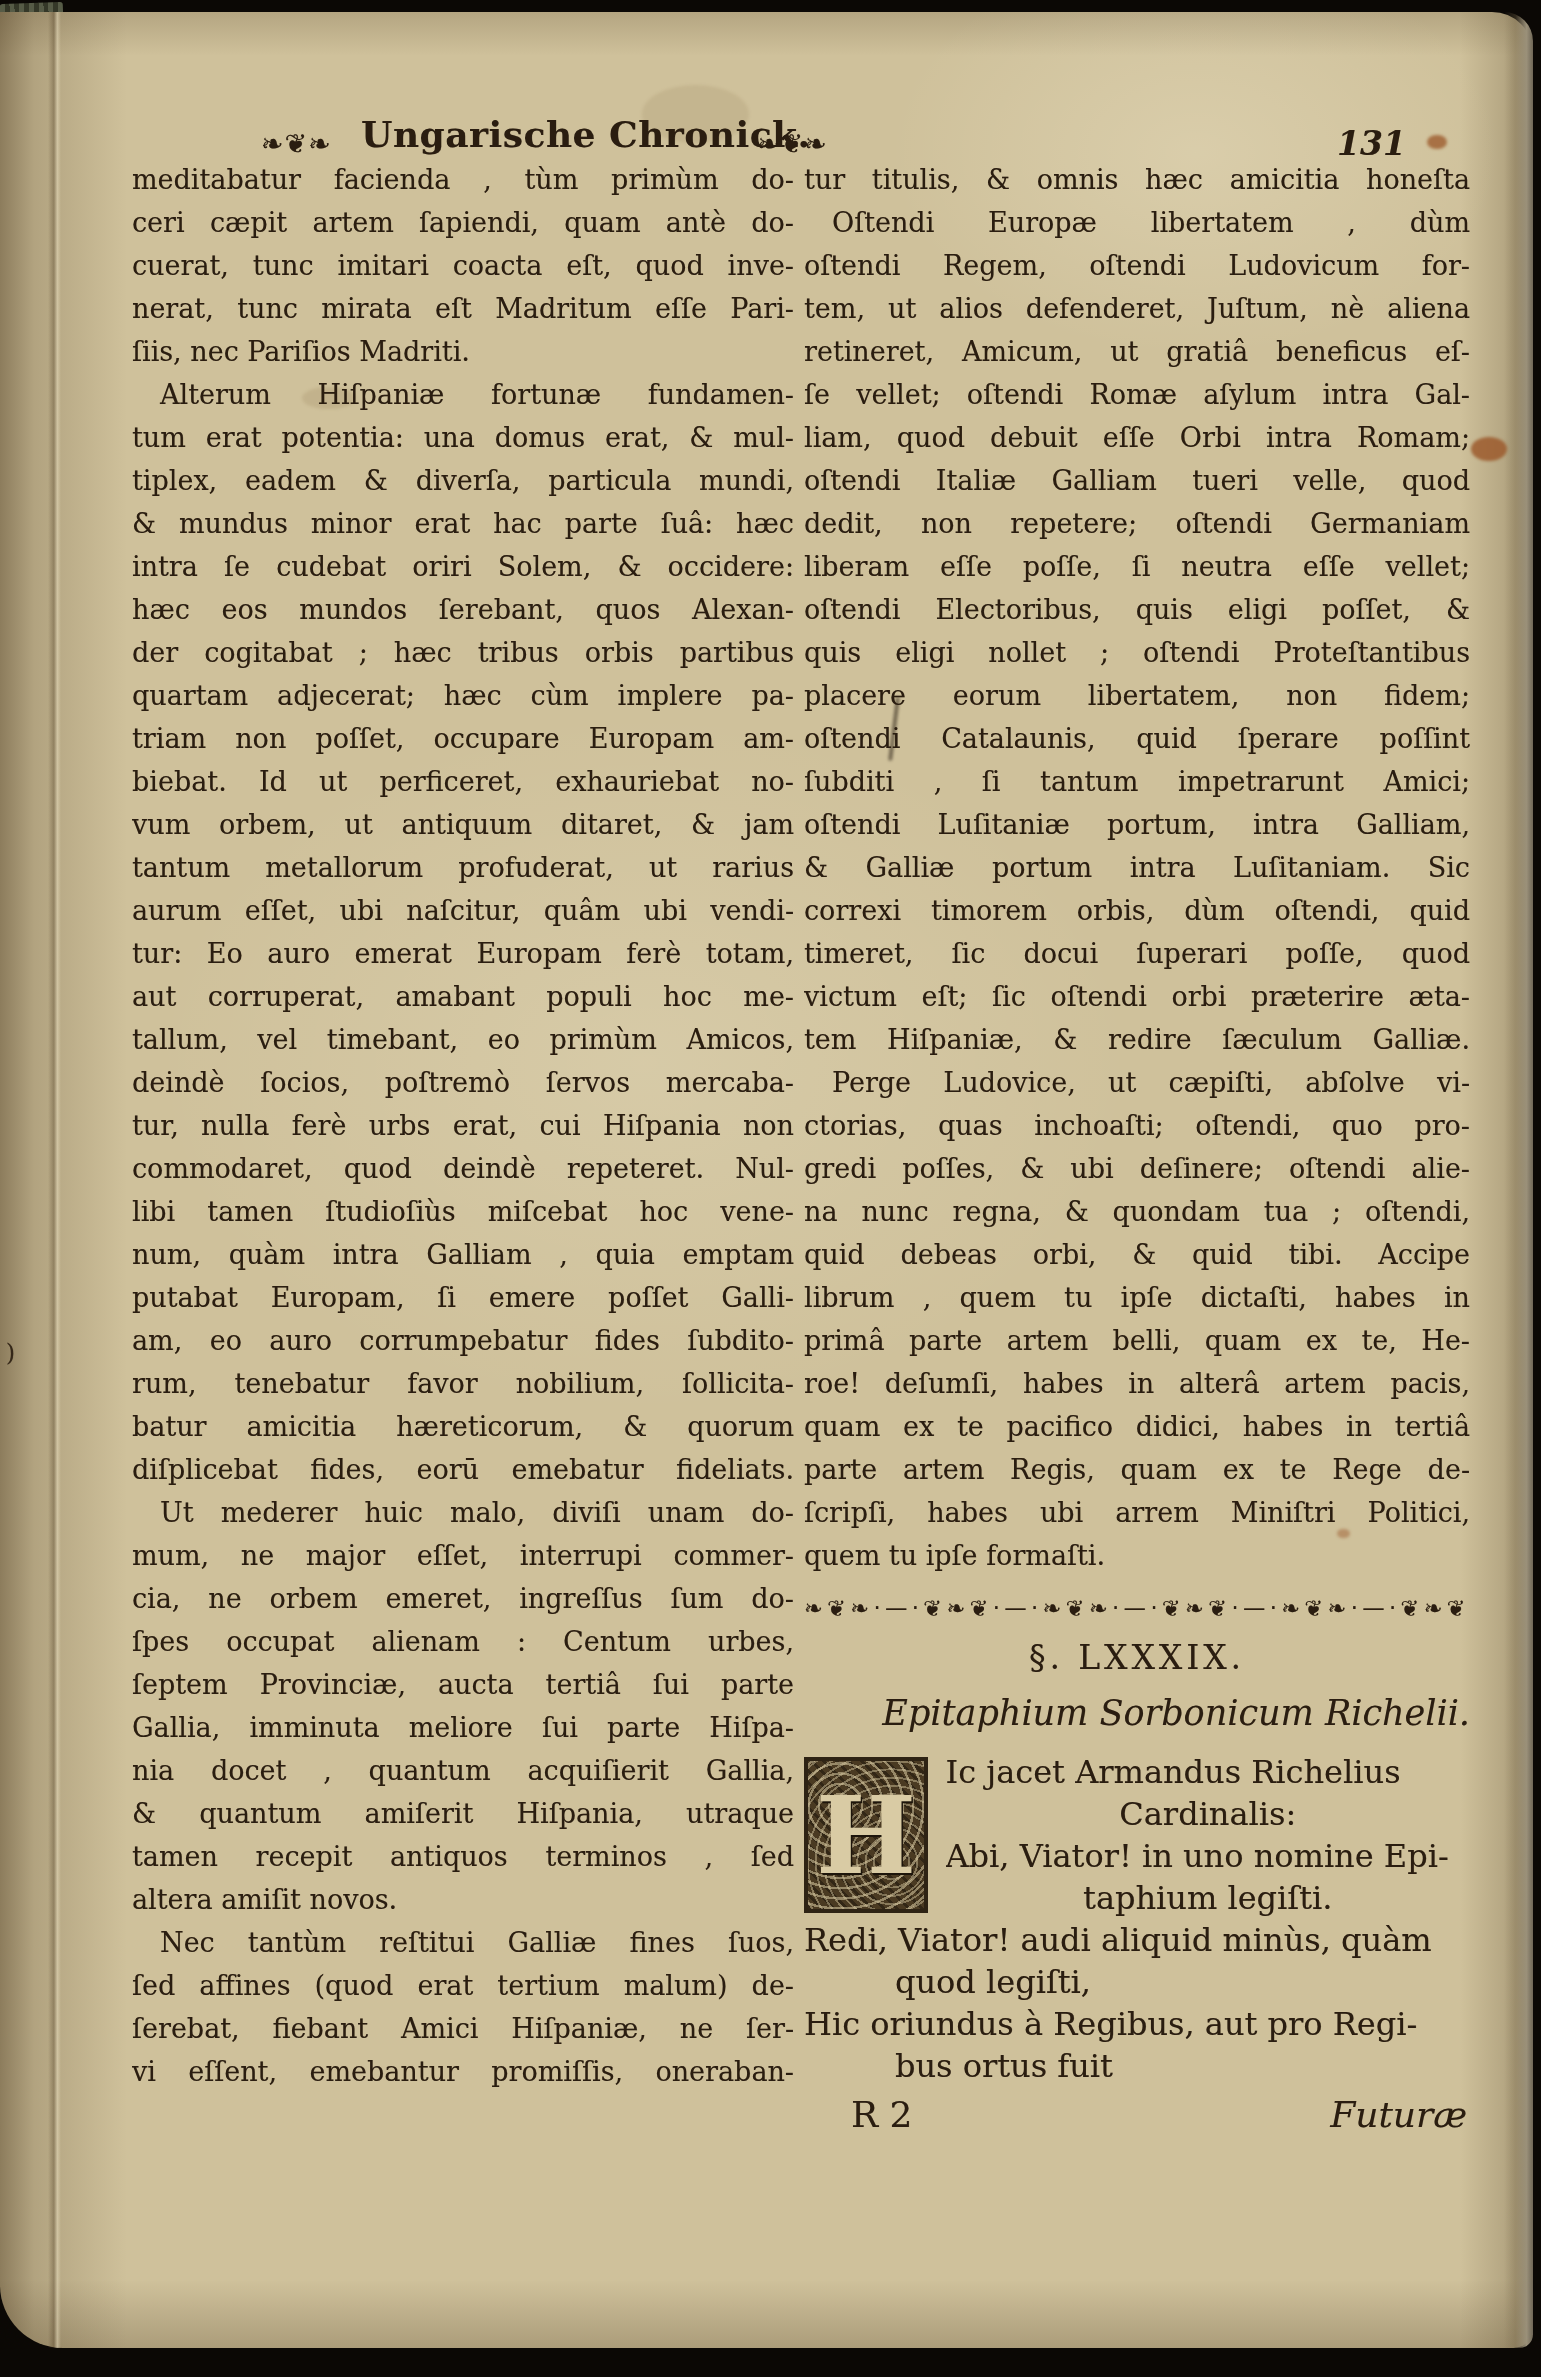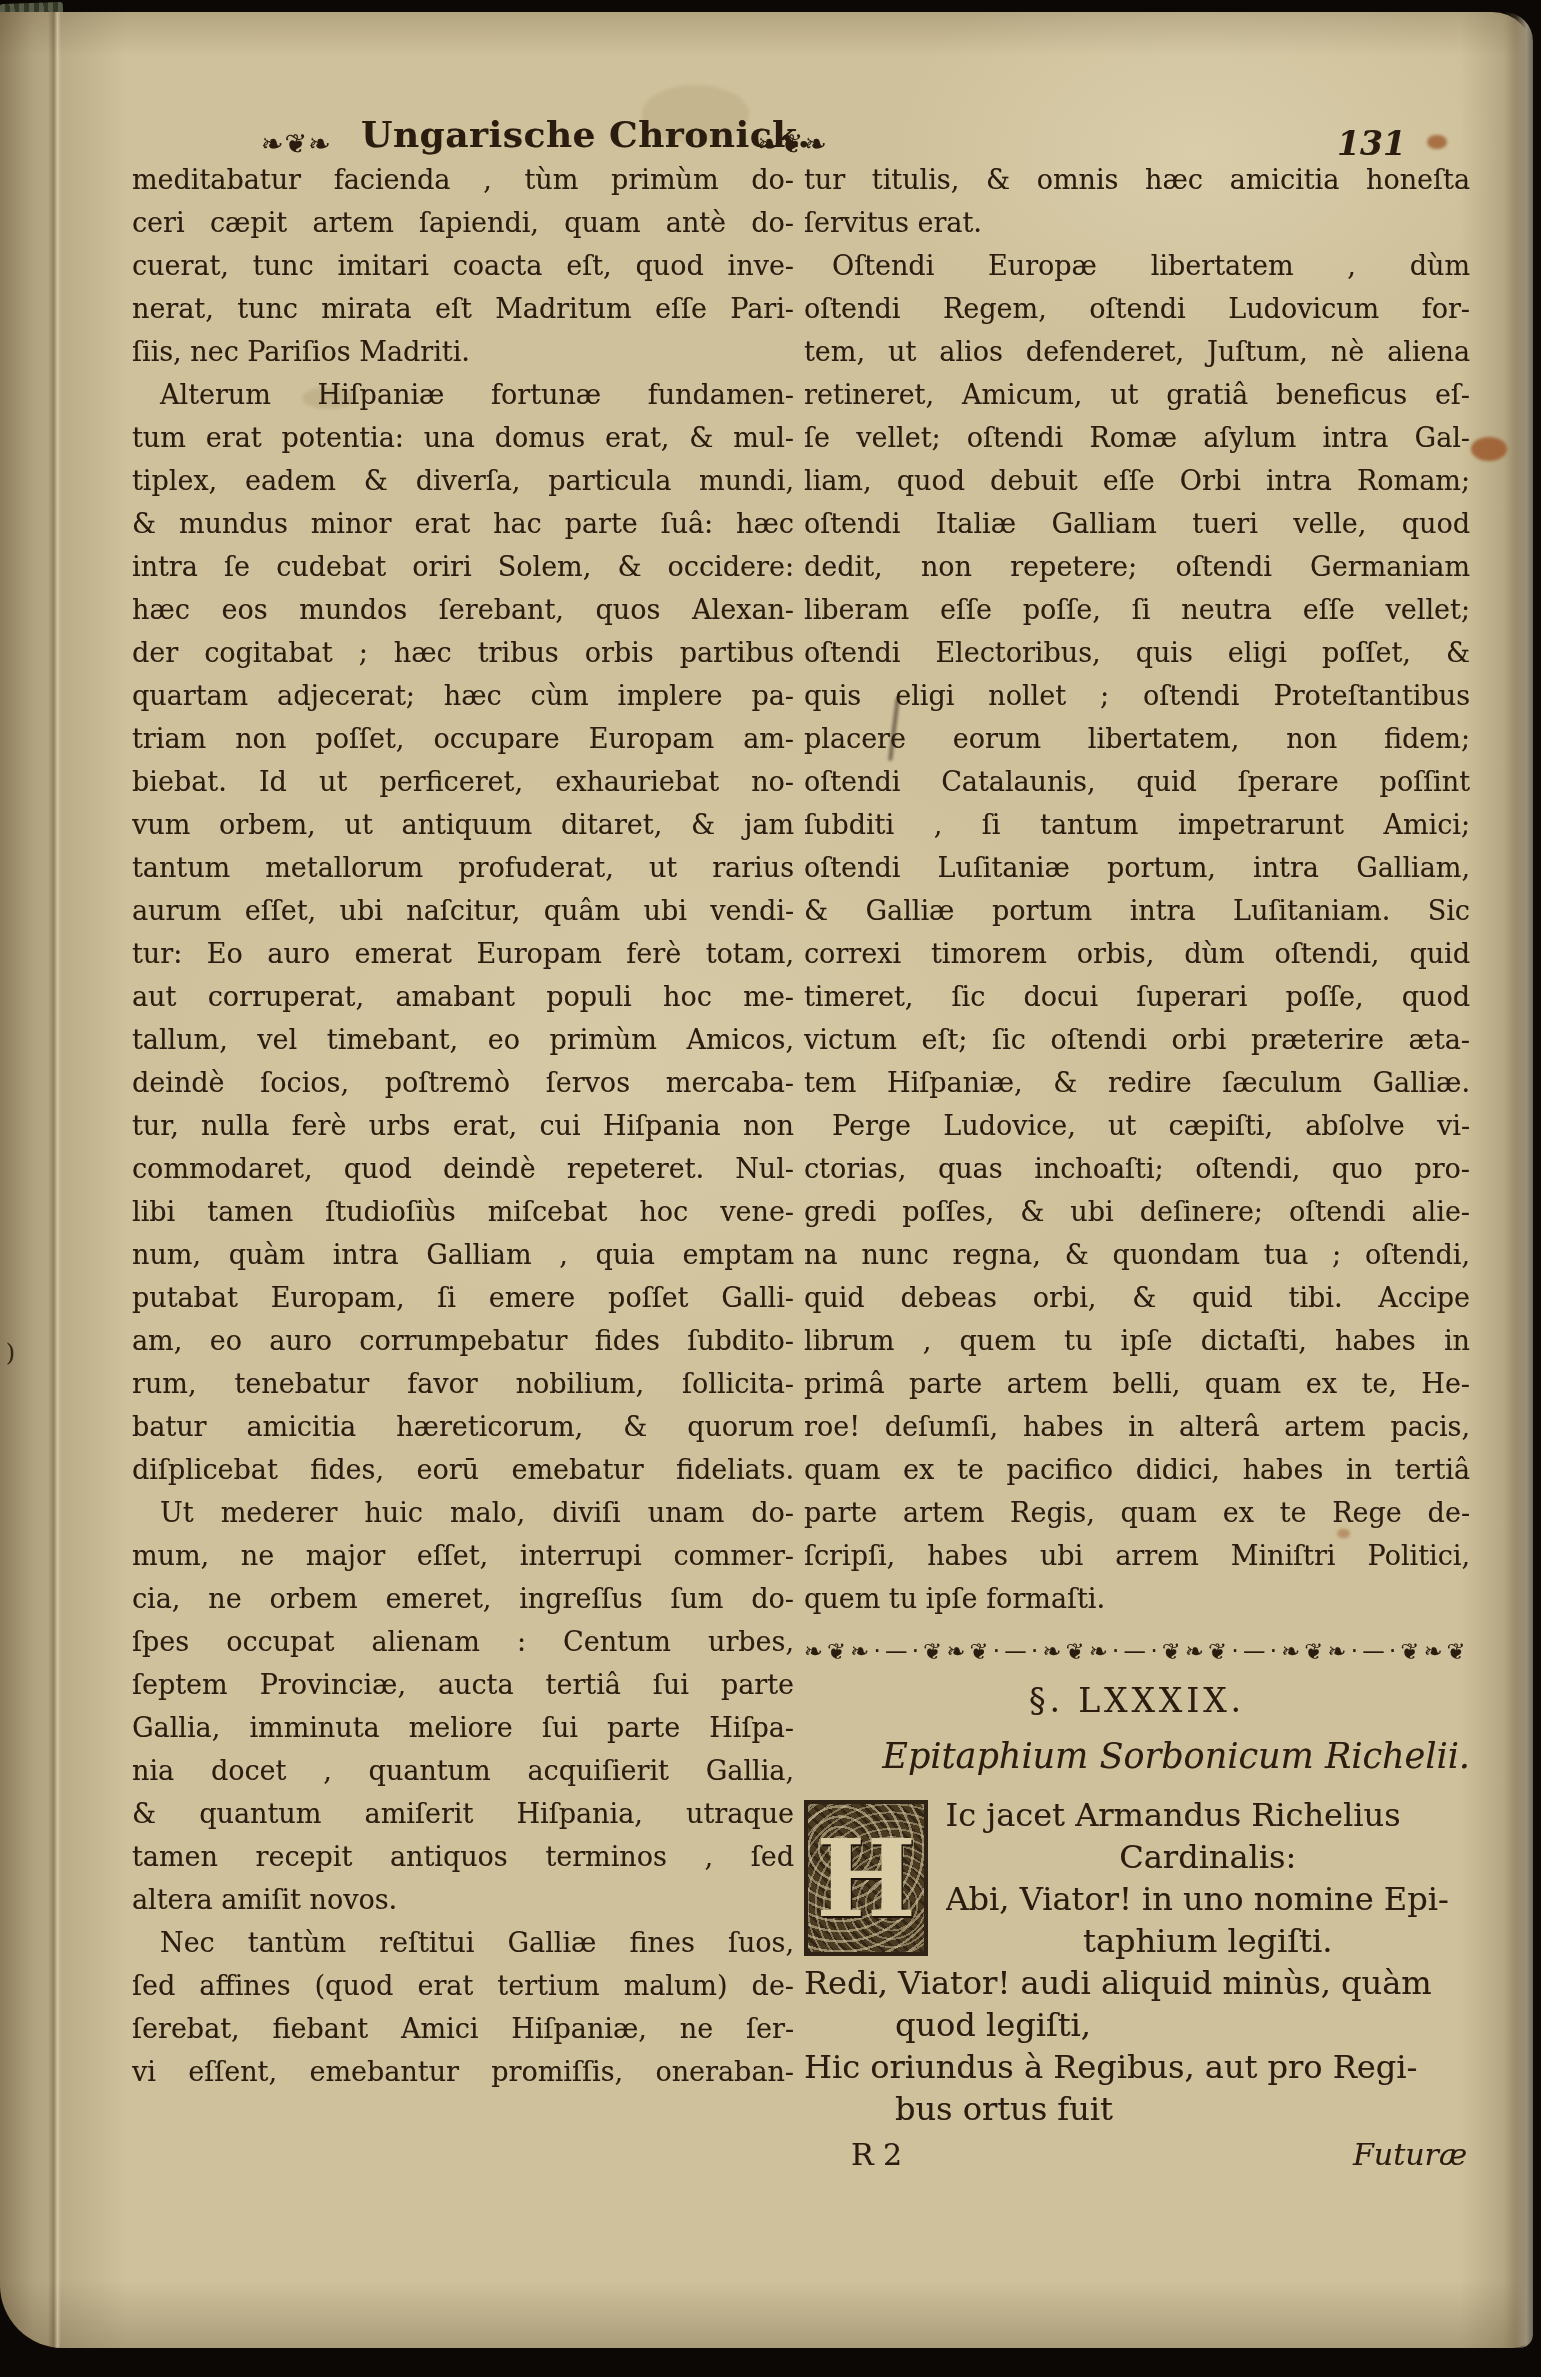--- a/index.html
+++ b/index.html
@@ -57,21 +57,21 @@
   .epitaph .line.hang{padding-left:91px;}
   .dropcap{float:left;width:124px;height:156px;margin:5.8px 17.5px 2.9px 0;box-sizing:border-box;
            border:4.9px solid #2e2314;display:flex;align-items:center;justify-content:center;
            font-size:106px;font-weight:bold;color:#d9cba4;background-color:#4a3a22;
            background-image:
              repeating-radial-gradient(circle at 28% 30%, rgba(216,202,162,0.55) 0 2.4px, transparent 2.4px 10.2px),
              repeating-radial-gradient(circle at 72% 68%, rgba(216,202,162,0.45) 0 1.9px, transparent 1.9px 8.3px),
              repeating-linear-gradient(45deg, rgba(26,19,10,0.5) 0 2.9px, transparent 2.9px 8.8px);
            text-shadow:1.5px 1.5px 0 #1d150b;}
   .sigrow{display:flex;justify-content:space-between;align-items:flex-end;
-          padding:6.8px 2.9px 0 47px;font-size:30px;}
+          padding:6.8px 2.9px 0 47px;font-size:36px;}
   .catchword{font-style:italic;}
 </style>
 </head>
 <body>
 
 <div class="stage">
   <div class="headband"></div>
   <div class="paper">
     <div class="crease"></div>
     <div class="fore-edge"></div>
@@ -134,21 +134,20 @@
         <div class="line end">altera amiſit novos.</div>
         <div class="line indent">Nec tantùm reſtitui Galliæ fines ſuos,</div>
         <div class="line">ſed affines (quod erat tertium malum) de-</div>
         <div class="line">ſerebat, fiebant Amici Hiſpaniæ, ne ſer-</div>
         <div class="line">vi eſſent, emebantur promiſſis, oneraban-</div>
       </div>
 
     <div class="col col-right">
       <div class="colbody">
           <div class="line">tur titulis, &amp; omnis hæc amicitia honeſta</div>
-          <div class="line end">ſervitus erat.</div>
           <div class="line indent">Oſtendi Europæ libertatem , dùm</div>
           <div class="line">oſtendi Regem, oſtendi Ludovicum for-</div>
           <div class="line">tem, ut alios defenderet, Juſtum, nè aliena</div>
           <div class="line">retineret, Amicum, ut gratiâ beneficus eſ-</div>
           <div class="line">ſe vellet; oſtendi Romæ aſylum intra Gal-</div>
           <div class="line">liam, quod debuit eſſe Orbi intra Romam;</div>
           <div class="line">oſtendi Italiæ Galliam tueri velle, quod</div>
           <div class="line">dedit, non repetere; oſtendi Germaniam</div>
           <div class="line">liberam eſſe poſſe, ſi neutra eſſe vellet;</div>
           <div class="line">oſtendi Electoribus, quis eligi poſſet, &amp;</div>

